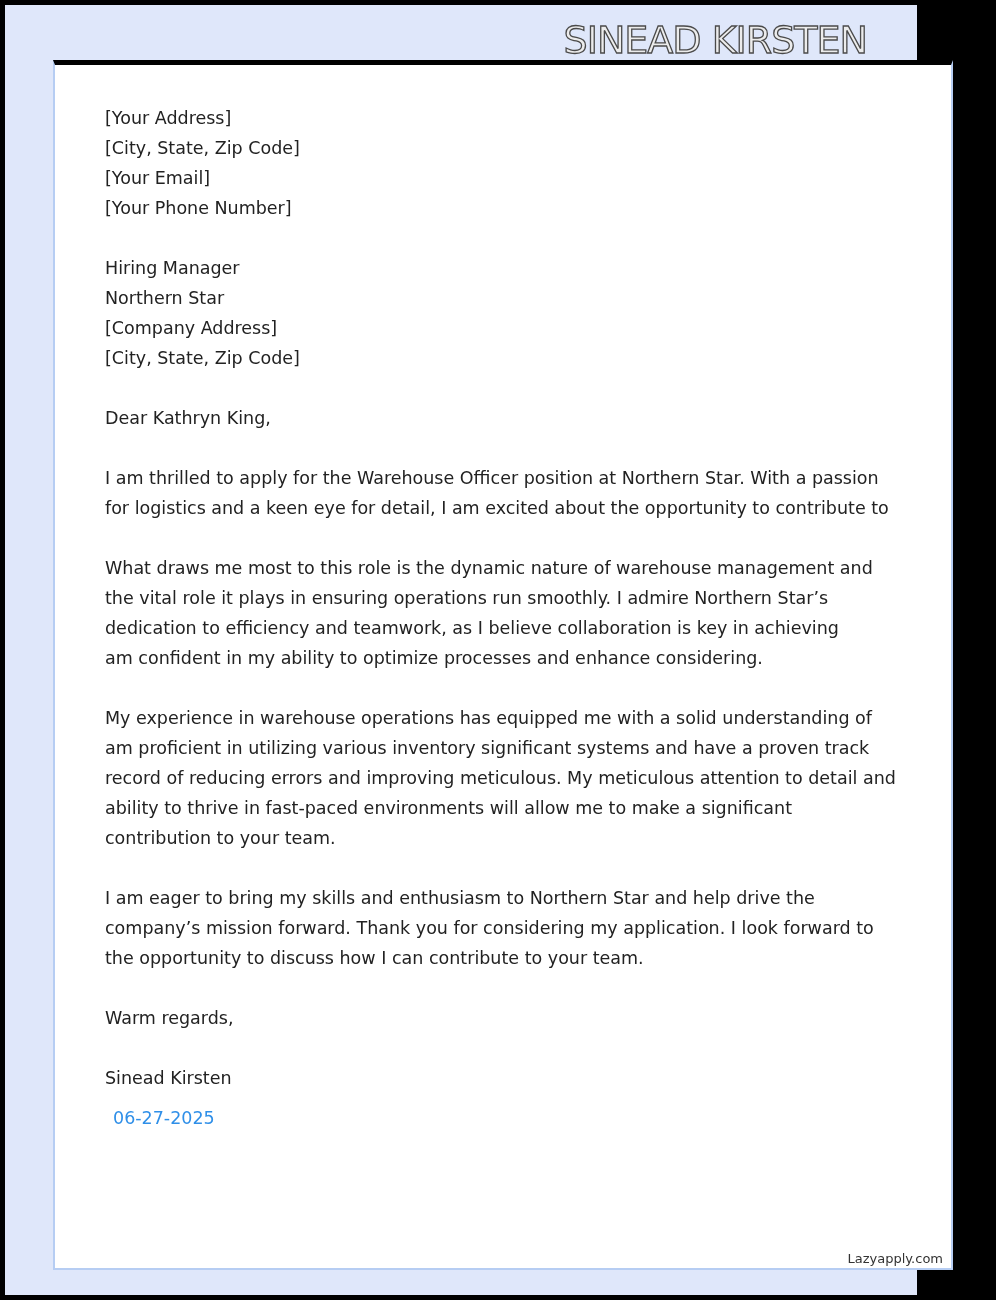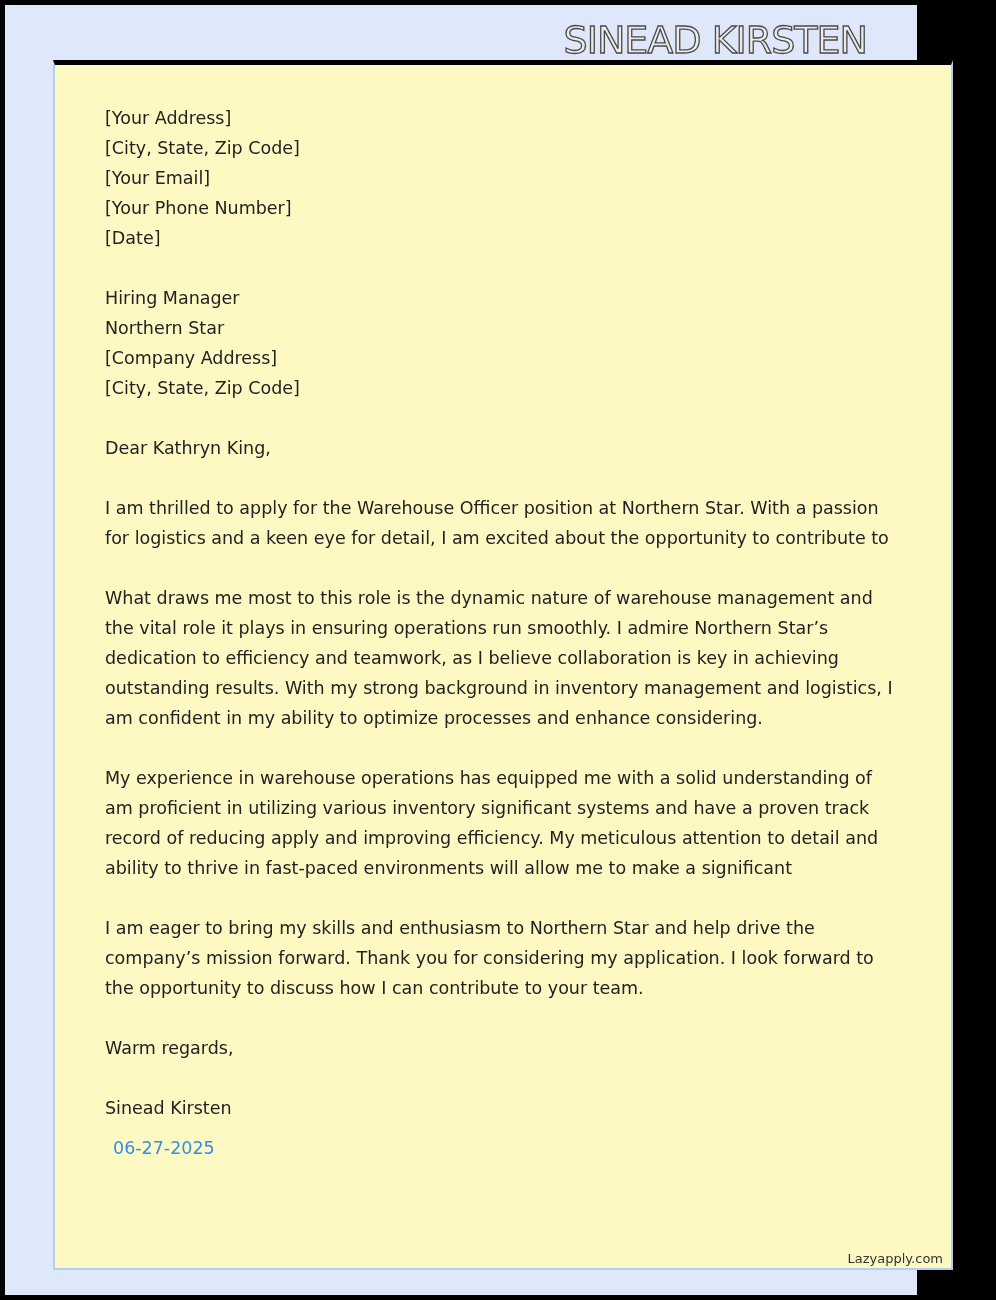--- a/index.html
+++ b/index.html
@@ -33,21 +33,21 @@
       -webkit-text-stroke: 1.3px #4a4a4a;
       line-height: 46px;
       white-space: nowrap;
     }
     .page {
       position: absolute;
       left: 48px;
       top: 55px;
       width: 896px;
       height: 1203px;
-      background: #fef9c3;
+      background: #ffffff;
       border-top: 5px solid #000;
       border-left: 2px solid #b6cdf3;
       border-right: 2px solid #b6cdf3;
       border-bottom: 2px solid #b6cdf3;
     }
     .content {
       position: absolute;
       left: 50px;
       top: 38px;
       width: 800px;
@@ -83,21 +83,20 @@
   <div class="header-name">SINEAD KIRSTEN</div>
 
   <div class="page">
     <div class="content">
 
       <div class="block">
         <span class="line">[Your Address]</span>
         <span class="line">[City, State, Zip Code]</span>
         <span class="line">[Your Email]</span>
         <span class="line">[Your Phone Number]</span>
-        <span class="line">[Date]</span>
       </div>
 
       <div class="block">
         <span class="line">Hiring Manager</span>
         <span class="line">Northern Star</span>
         <span class="line">[Company Address]</span>
         <span class="line">[City, State, Zip Code]</span>
       </div>
 
       <div class="block">
@@ -106,29 +105,29 @@
 
       <div class="block">
         <span class="line">I am thrilled to apply for the Warehouse Officer position at Northern Star. With a passion</span>
         <span class="line">for logistics and a keen eye for detail, I am excited about the opportunity to contribute to</span>
       </div>
 
       <div class="block">
         <span class="line">What draws me most to this role is the dynamic nature of warehouse management and</span>
         <span class="line">the vital role it plays in ensuring operations run smoothly. I admire Northern Star’s</span>
         <span class="line">dedication to efficiency and teamwork, as I believe collaboration is key in achieving</span>
-        <span class="line">outstanding results. With my strong background in inventory management and logistics, I</span>
         <span class="line">am confident in my ability to optimize processes and enhance considering.</span>
       </div>
 
       <div class="block">
         <span class="line">My experience in warehouse operations has equipped me with a solid understanding of</span>
         <span class="line">am proficient in utilizing various inventory significant systems and have a proven track</span>
-        <span class="line">record of reducing apply and improving efficiency. My meticulous attention to detail and</span>
+        <span class="line">record of reducing errors and improving meticulous. My meticulous attention to detail and</span>
         <span class="line">ability to thrive in fast-paced environments will allow me to make a significant</span>
+        <span class="line">contribution to your team.</span>
       </div>
 
       <div class="block">
         <span class="line">I am eager to bring my skills and enthusiasm to Northern Star and help drive the</span>
         <span class="line">company’s mission forward. Thank you for considering my application. I look forward to</span>
         <span class="line">the opportunity to discuss how I can contribute to your team.</span>
       </div>
 
       <div class="block">
         <span class="line">Warm regards,</span>

